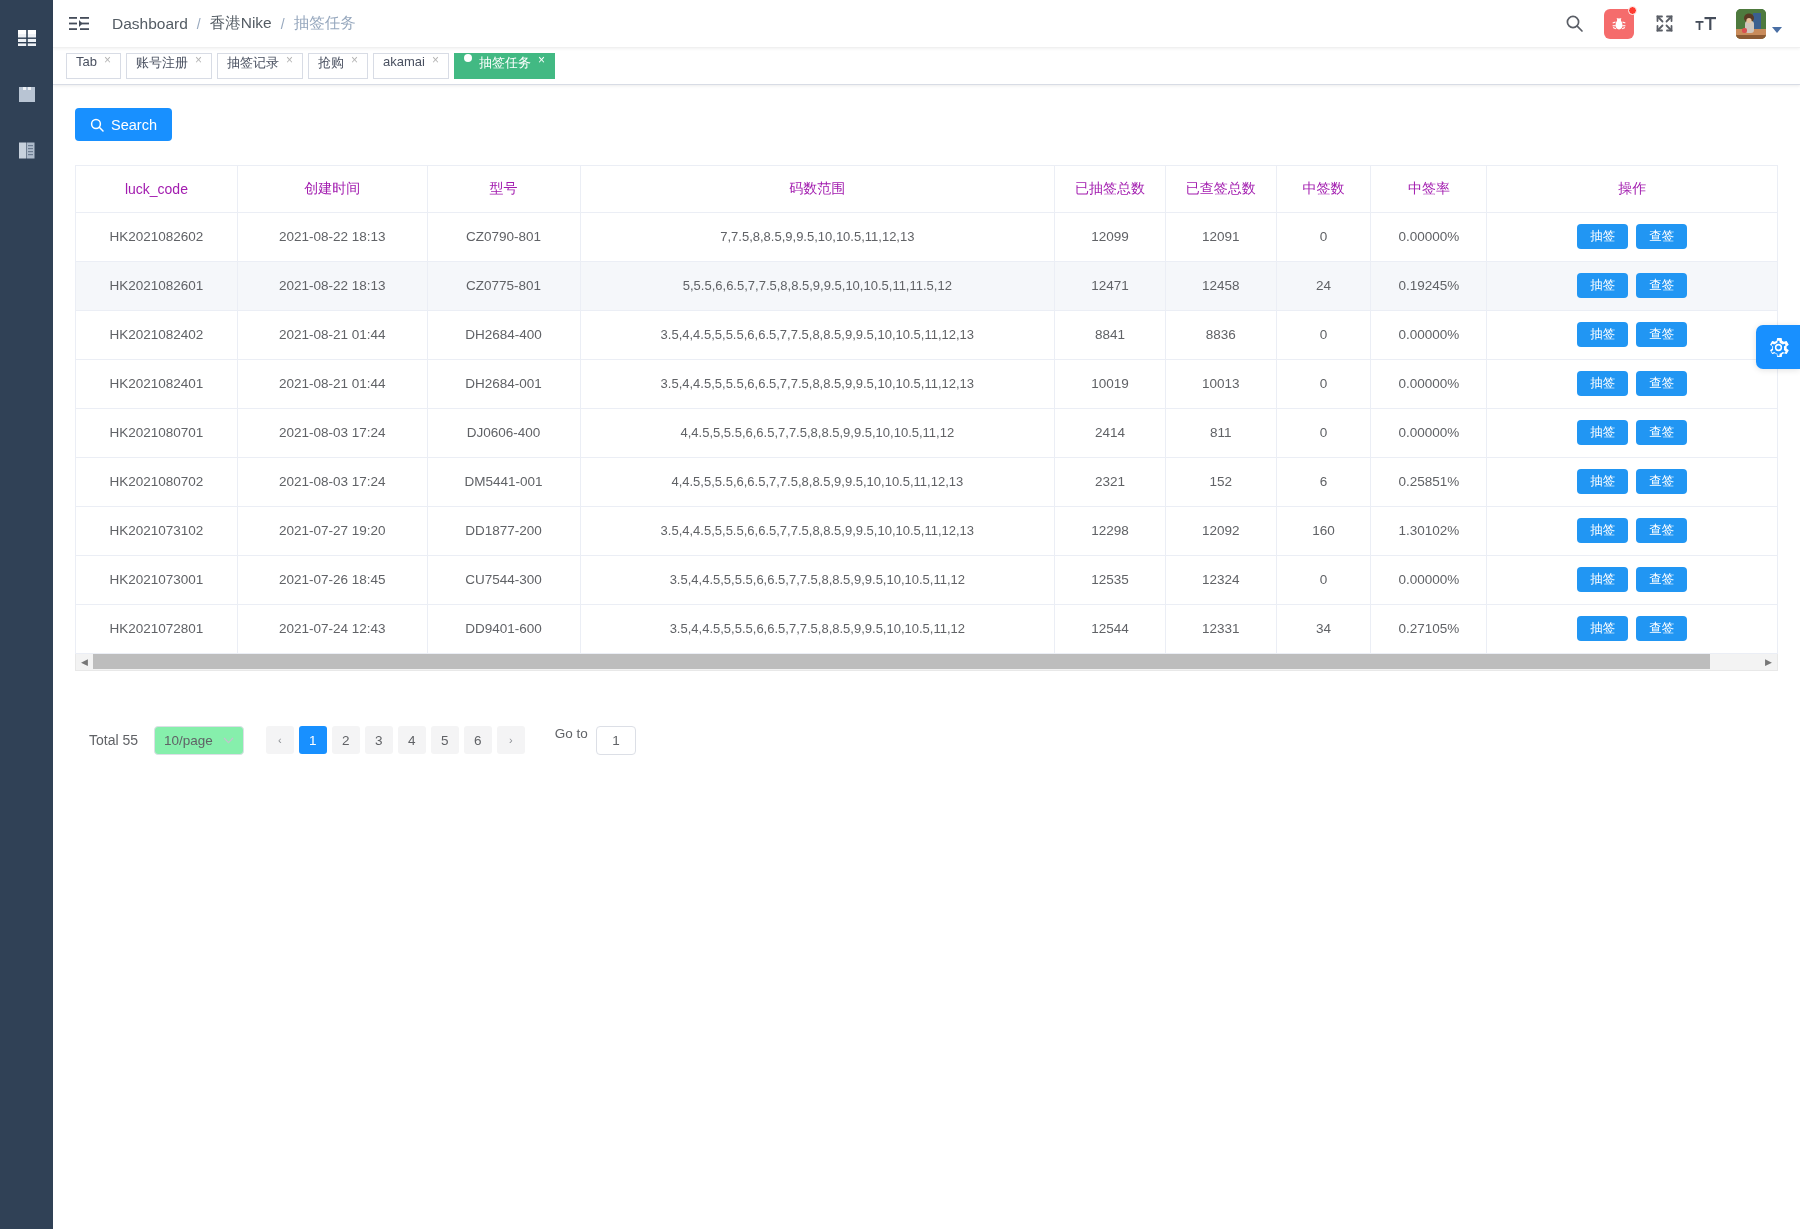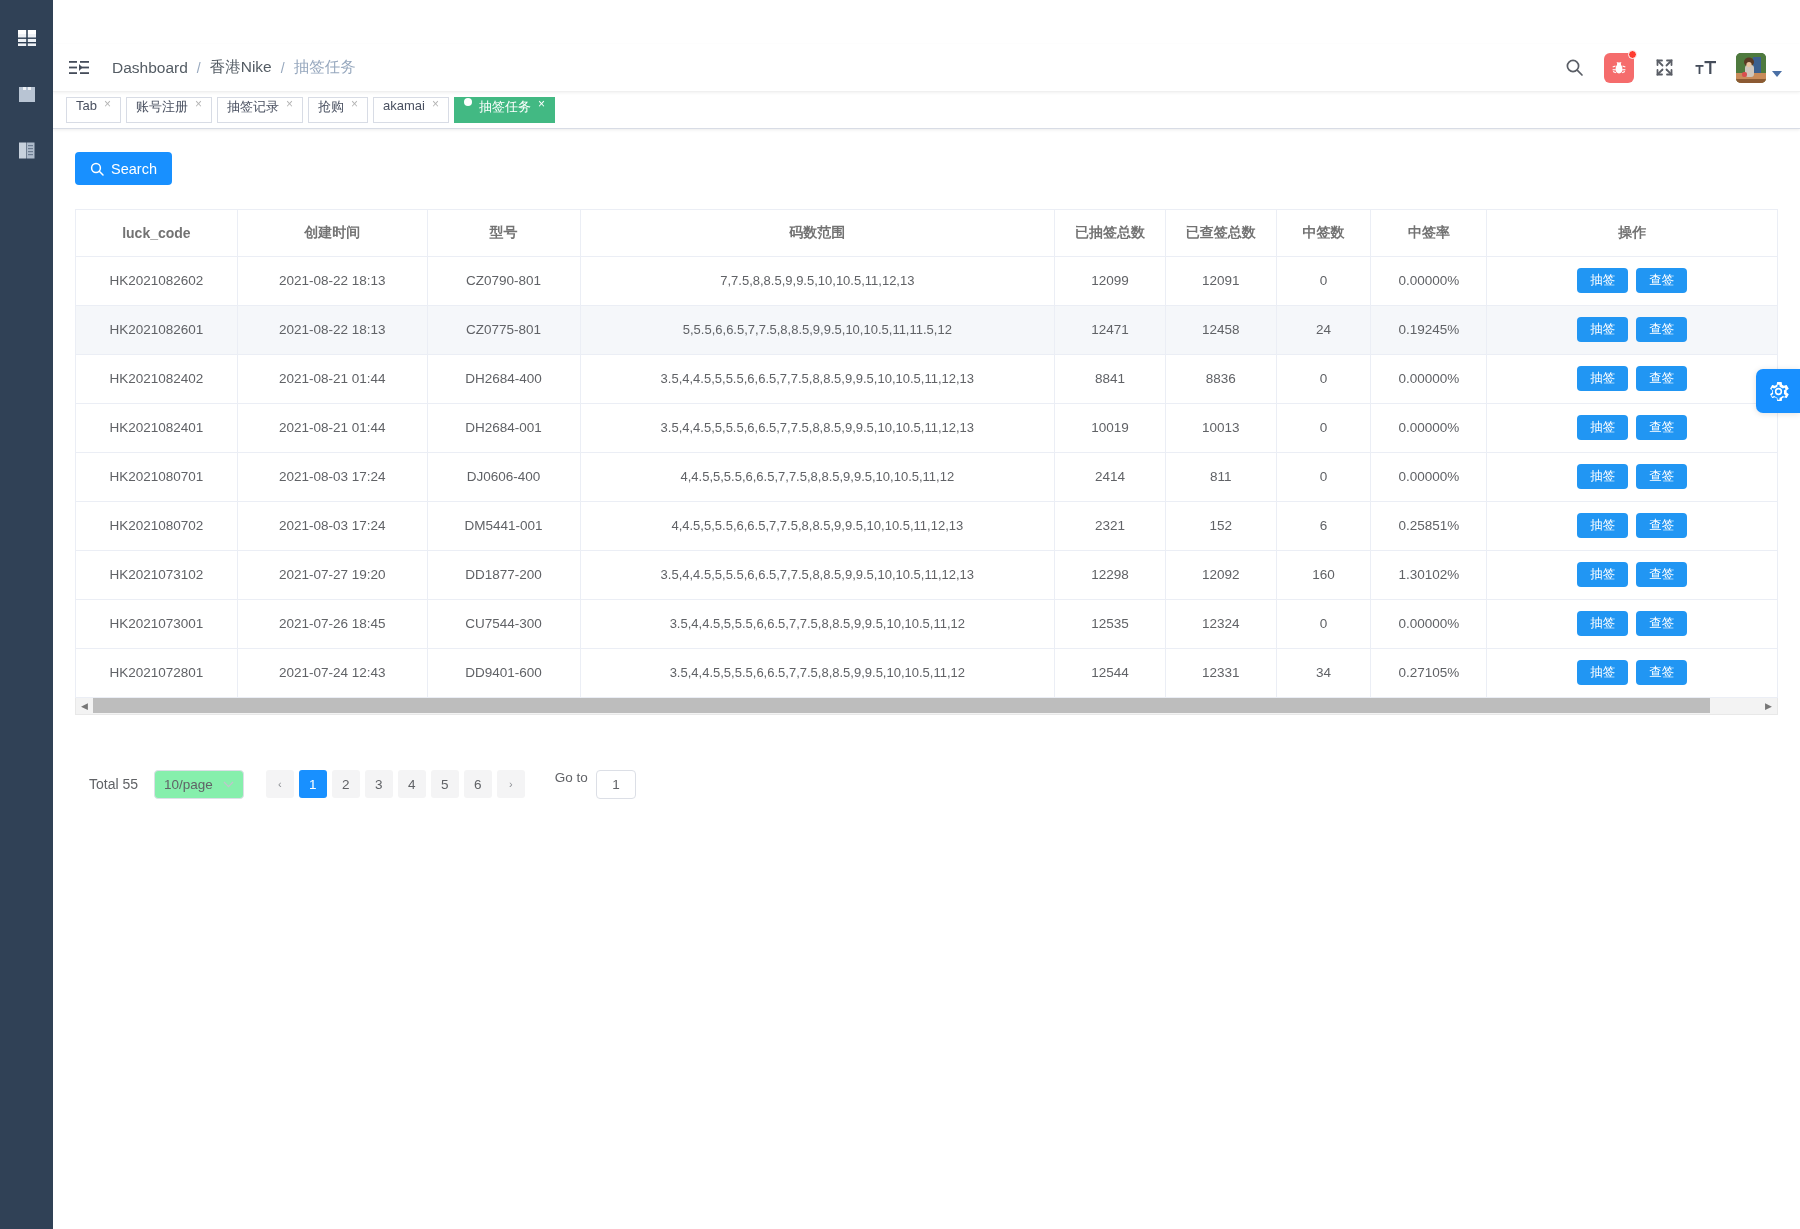--- a/index.html
+++ b/index.html
@@ -19,21 +19,21 @@
     display: flex; flex-direction: column; align-items: center;
     padding-top: 10px;
   }
   .rail-item {
     width: 53px; height: 56px;
     display: flex; align-items: center; justify-content: center;
   }
   .rail-item svg { display: block; }
 
   
-  .main { flex: 1 1 auto; display: flex; flex-direction: column; min-width: 0; background: #fff; margin-top: 44px; }
+  .main { flex: 1 1 auto; display: flex; flex-direction: column; min-width: 0; background: #fff; }
 
   
   .navbar {
     height: 48px; background: #fff;
     display: flex; align-items: center;
     border-bottom: 1px solid #f0f0f0;
     position: relative;
     box-shadow: 0 1px 3px rgba(0,0,0,0.06);
     flex: 0 0 48px;
   }
@@ -90,21 +90,21 @@
     height: 33px; padding: 0 15px; border: none; border-radius: 4px;
     background: #1890ff; color: #fff; font-size: 14.5px;
     display: inline-flex; align-items: center; gap: 7px; cursor: pointer;
     font-family: inherit;
   }
 
   
   .table-wrap { margin-top: 24px; border: 1px solid #ebeef5; border-bottom: none; background:#fff; }
   table { width: 100%; border-collapse: collapse; table-layout: fixed; }
   th {
-    font-size: 14px; font-weight: 700; color: #737373;
+    font-size: 14px; font-weight: 400; color: #a21caf;
     background: #fff; height: 46px;
     border-bottom: 1px solid #ebeef5;
     border-right: 1px solid #ebeef5;
     text-align: center;
   }
   th:last-child { border-right: none; }
   td {
     font-size: 13.5px; color: #606266; height: 49px;
     border-bottom: 1px solid #ebeef5;
     border-right: 1px solid #ebeef5;

